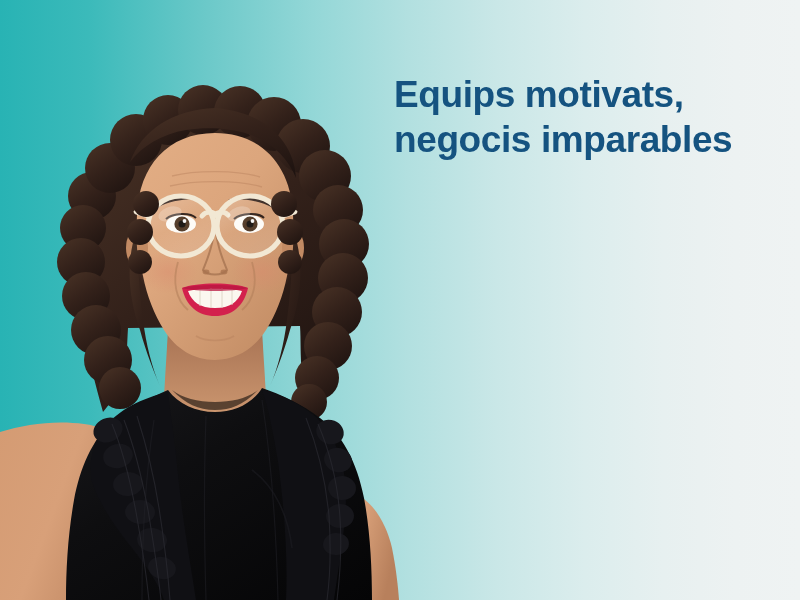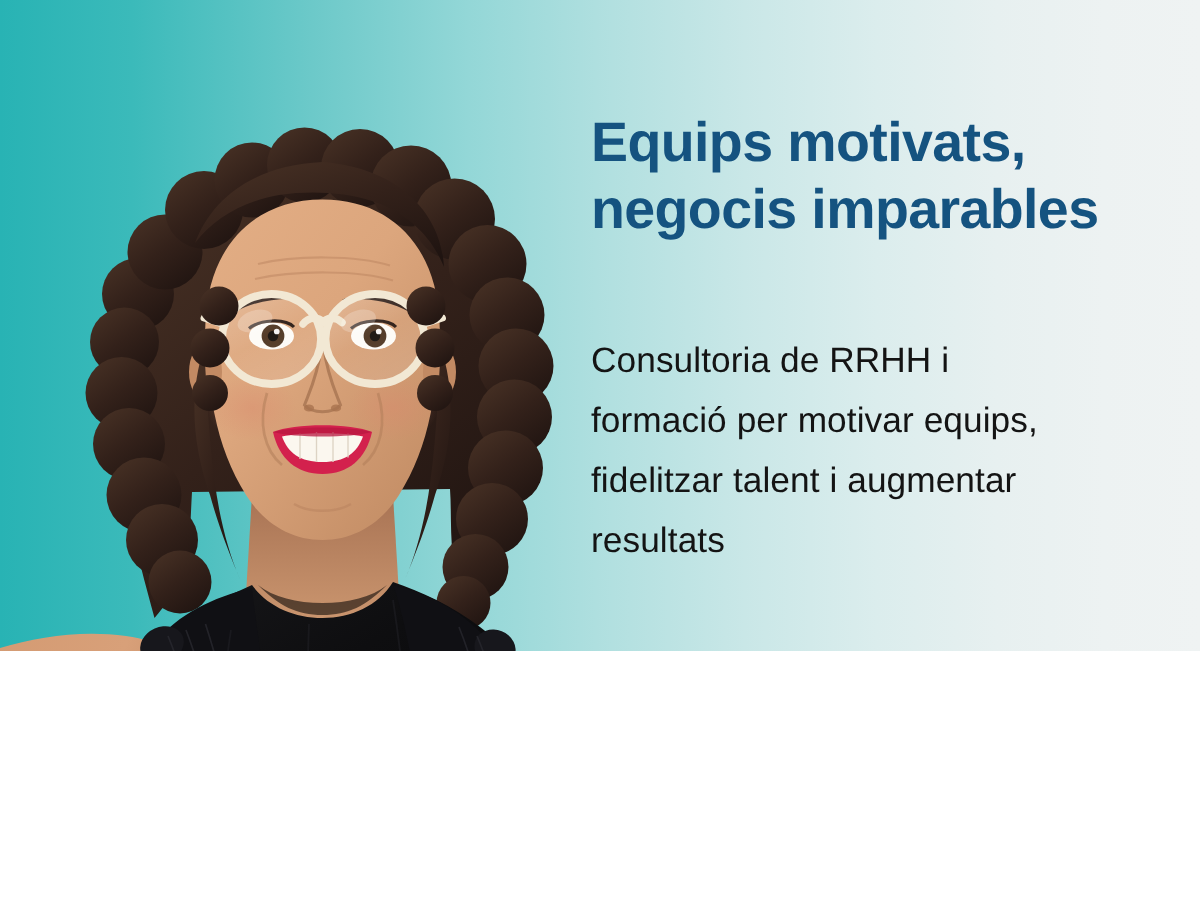--- a/index.html
+++ b/index.html
@@ -8,21 +8,21 @@
     padding: 0;
     background: #ffffff;
   }
   body {
     font-family: "Liberation Sans", sans-serif;
   }
 
   #banner {
     position: relative;
     width: 800px;
-    height: 434px;
+    height: 600px;
     overflow: hidden;
     background: linear-gradient(90deg,
         #28b3b4 0%,
         #3bbaba 11%,
         #6cc9c9 26%,
         #93d7d7 39%,
         #b2e0e0 51%,
         #c9e7e7 62%,
         #dbeded 73%,
         #e7f0f0 83%,
@@ -338,19 +338,15 @@
         </g>
 
         <path d="M252,470 C274,486 288,514 292,548" stroke="#1c1c22" stroke-width="1.6" fill="none" opacity="0.6"></path>
       </g>
     </svg>
   </div>
 
   <div id="text-block">
     <h1 id="headline">Equips motivats,
 negocis imparables</h1>
-    <p id="subcopy">Consultoria de RRHH i
-formació per motivar equips,
-fidelitzar talent i augmentar
-resultats</p>
   </div>
 
 </div>
 
 </body></html>

